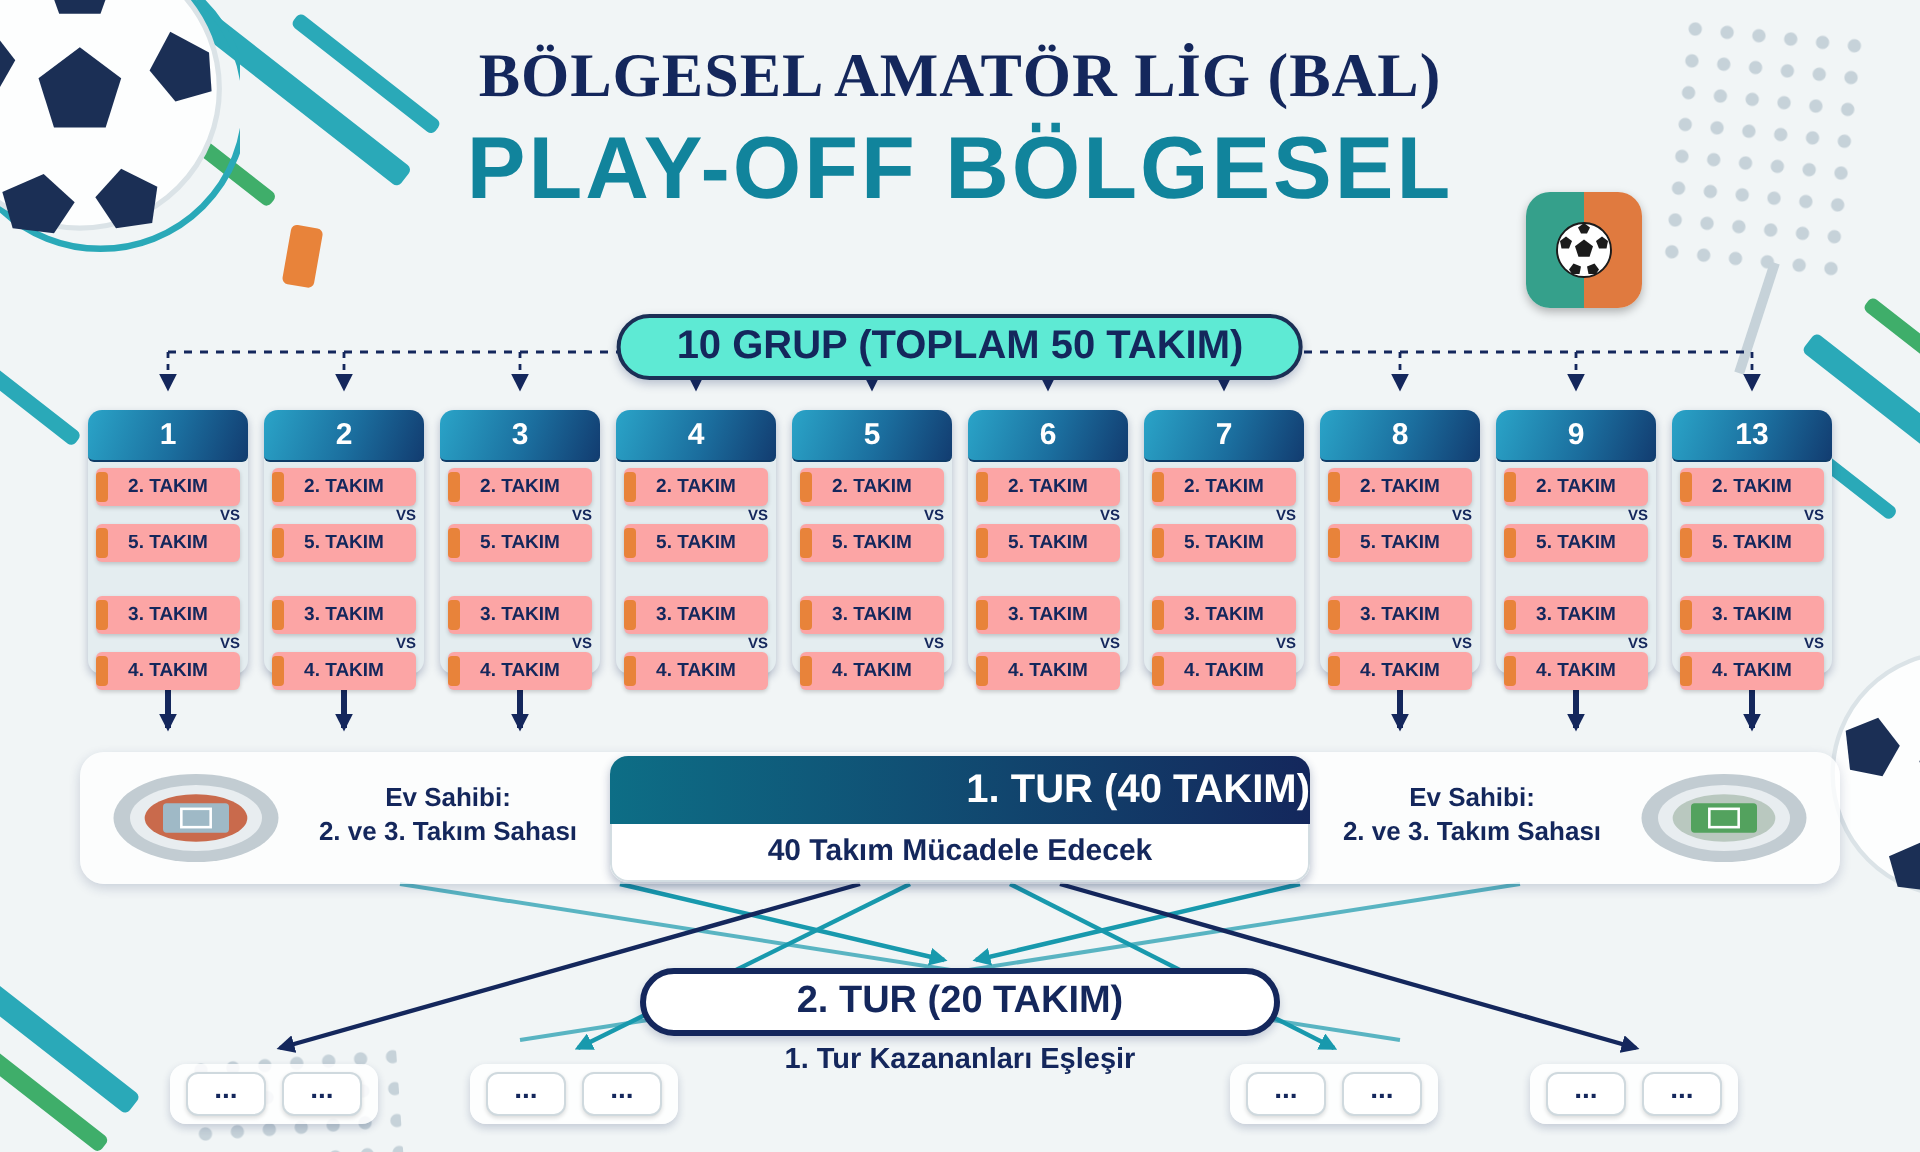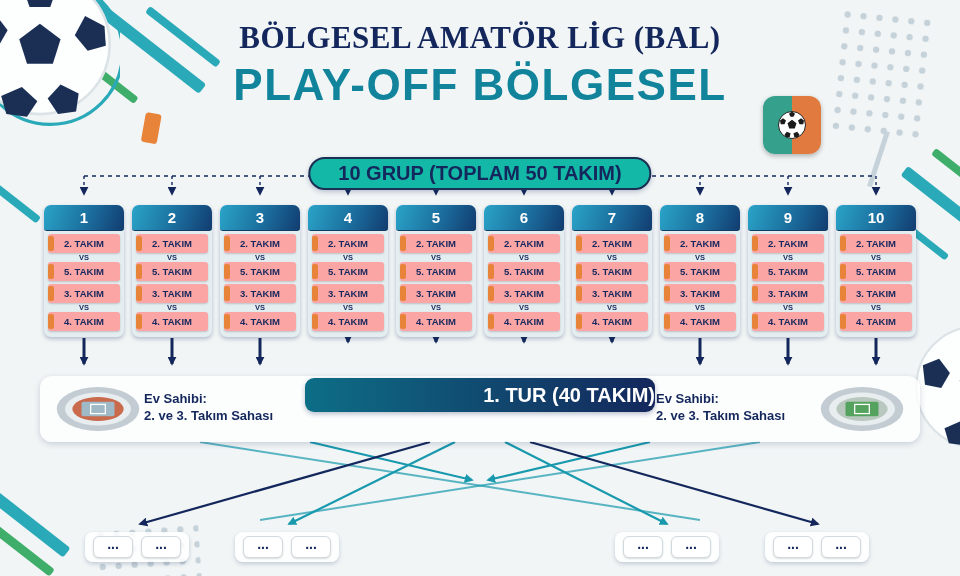--- a/index.html
+++ b/index.html
@@ -16,21 +16,21 @@
     background-size:16px 16px;background-position:4px 4px;
   }
   .pole{position:absolute;background:#c6d2d9;z-index:0;}
   
   .hline{position:absolute;left:0;right:0;text-align:center;font-weight:bold;z-index:3;}
   .title{top:20px;font-size:31px;letter-spacing:.5px;color:#14275c;font-family:Liberation Serif, serif;}
   .subtitle{top:60px;font-size:44px;letter-spacing:1.5px;color:#11849c;}
   .tagline{top:114px;font-size:23px;color:#14275c;margin-top:45px;}
   .top-banner{
     position:absolute;top:157px;left:50%;transform:translateX(-50%);
-    background:#14b8a6;border:2px solid #1b2f55;border-radius:18px;
+    background:#5eead4;border:2px solid #1b2f55;border-radius:18px;
     padding:3px 28px;font-size:20px;font-weight:bold;color:#14275c;
     box-shadow:0 2px 5px rgba(20,40,90,.25);z-index:3;white-space:nowrap;
   }
   
   .groups-row{
     position:absolute;left:44px;right:44px;top:205px;height:132px;
     display:flex;justify-content:space-between;z-index:2;
   }
   .group-card{
     width:80px;background:#e4edf0;border-radius:7px;
@@ -44,35 +44,35 @@
     display:flex;align-items:center;justify-content:center;
   }
   .group-body{padding:3px 4px 4px;}
   .team-row{
     position:relative;background:#fca5a5;border-radius:3px;height:19px;
     display:flex;align-items:center;justify-content:center;
     box-shadow:0 1px 2px rgba(0,0,0,.18);
   }
   .team-row .notch{position:absolute;left:0;top:2px;bottom:2px;width:6px;background:#e8833a;border-radius:2px;}
   .team-label{font-size:9.5px;font-weight:bold;color:#14275c;}
-  .vs{text-align:center;font-size:7.5px;font-weight:bold;color:#14275c;height:9px;line-height:9px;}
-  .pair-gap{margin-top:3px;}
+  .vs{text-align:right;font-size:7.5px;font-weight:bold;color:#14275c;height:9px;line-height:9px;}
+  .pair-gap{margin-top:17px;}
   
   .note{position:absolute;top:346px;left:0;right:0;text-align:center;
     font-size:15px;font-weight:bold;color:#14275c;z-index:3;}
   
   .round1-panel{
     position:absolute;left:40px;right:40px;top:376px;height:66px;
     background:rgba(255,255,255,.78);border-radius:12px;
     box-shadow:0 2px 6px rgba(20,40,90,.18);z-index:2;
   }
   .stadium{position:absolute;top:7px;width:88px;height:52px;}
   .stadium-left{left:14px;}
   .stadium-right{right:14px;}
-  .host{position:absolute;top:14px;width:160px;
+  .host{position:absolute;top:14px;width:160px;text-align:center;
     font-size:13px;font-weight:bold;color:#14275c;line-height:17px;}
   .host-left{left:104px;}
   .host-right{right:104px;}
   .round1-pill{
     position:absolute;left:50%;transform:translateX(-50%);top:2px;width:350px;
     border-radius:9px;overflow:hidden;box-shadow:0 2px 5px rgba(20,40,90,.3);
   }
   .round1-title{
     height:34px;line-height:34px;text-align:right;color:#fff;
     font-size:20px;font-weight:bold;
@@ -418,21 +418,21 @@
         <span class="team-label">3. TAKIM</span>
       </div>
       <div class="vs">VS</div>
       <div class="team-row">
         <span class="notch"></span>
         <span class="team-label">4. TAKIM</span>
       </div>
     </div>
   </div>
       <div class="group-card">
-    <div class="group-header">10</div>
+    <div class="group-header">13</div>
     <div class="group-body">
       <div class="team-row">
         <span class="notch"></span>
         <span class="team-label">2. TAKIM</span>
       </div>
       <div class="vs">VS</div>
       <div class="team-row">
         <span class="notch"></span>
         <span class="team-label">5. TAKIM</span>
       </div>
@@ -457,34 +457,39 @@
       <ellipse cx="48" cy="26" rx="28" ry="13" fill="#c96a4c"></ellipse>
       <rect x="30" y="18" width="36" height="16" rx="2" fill="#9fb9c6"></rect>
       <rect x="40" y="21" width="16" height="10" fill="none" stroke="#ffffff" stroke-width="1.4"></rect>
     </svg>
     <div class="host host-left">
       <div>Ev Sahibi:</div>
       <div>2. ve 3. Takım Sahası</div>
     </div>
     <div class="round1-pill">
       <div class="round1-title">1. TUR (40 TAKIM)</div>
+      <div class="round1-sub">40 Takım Mücadele Edecek</div>
     </div>
     <div class="host host-right">
       <div>Ev Sahibi:</div>
       <div>2. ve 3. Takım Sahası</div>
     </div>
     <svg class="stadium stadium-right" viewBox="0 0 96 52">
       <ellipse cx="48" cy="26" rx="45" ry="24" fill="#c2ccd2"></ellipse>
       <ellipse cx="48" cy="26" rx="36" ry="18" fill="#e8edf0"></ellipse>
       <ellipse cx="48" cy="26" rx="28" ry="13" fill="#b9c8bf"></ellipse>
       <rect x="30" y="18" width="36" height="16" rx="2" fill="#53a25e"></rect>
       <rect x="40" y="21" width="16" height="10" fill="none" stroke="#ffffff" stroke-width="1.4"></rect>
     </svg>
   </div>
 
+  <div class="round2-wrap">
+    <div class="round2-pill">2. TUR (20 TAKIM)</div>
+    <div class="round2-sub">1. Tur Kazananları Eşleşir</div>
+  </div>
 
   <div class="slot" style="left:85px;">
     <span class="dots">...</span>
     <span class="dots">...</span>
   </div>
   <div class="slot" style="left:235px;">
     <span class="dots">...</span>
     <span class="dots">...</span>
   </div>
   <div class="slot" style="left:615px;">

